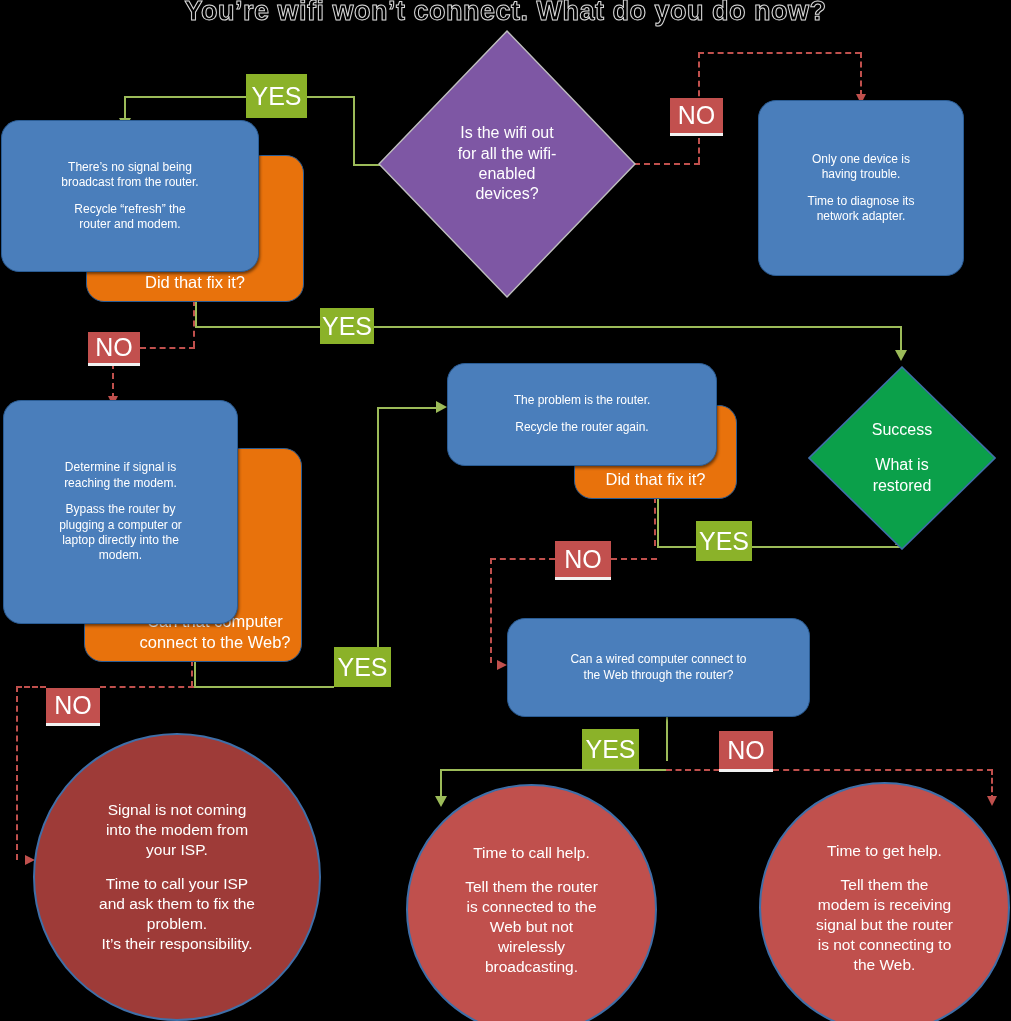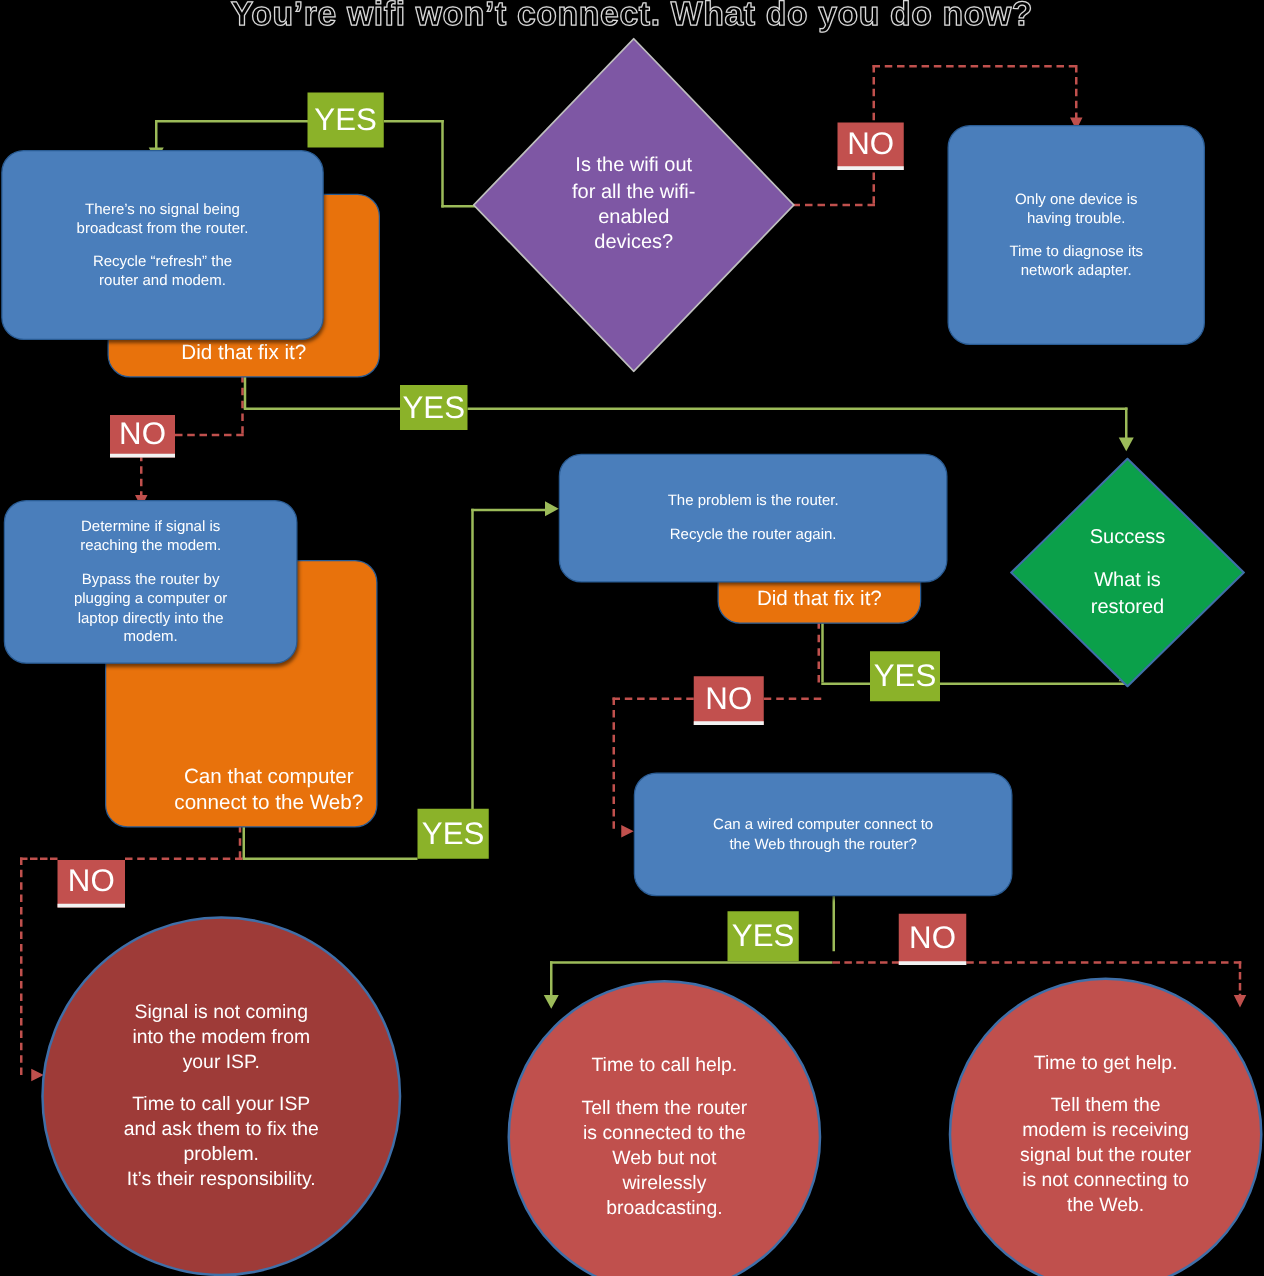--- a/index.html
+++ b/index.html
@@ -167,37 +167,37 @@
     </div>
   </div>
 
   <div class="node orange" style="left:84px;top:448px;width:218px;height:214px;">
     <div style="width:100%;margin-left:44px;">
       <p>Can that computer</p>
       <p>connect to the Web?</p>
     </div>
   </div>
 
-  <div class="node blue" style="left:3px;top:400px;width:235px;height:131px;padding:6px 10px;">
+  <div class="node blue" style="left:3px;top:400px;width:235px;height:224px;padding:6px 10px;">
     <div>
       <p>Determine  if signal is</p>
       <p>reaching the modem.</p>
       <p class="blank"></p>
       <p>Bypass the router by</p>
       <p>plugging  a computer or</p>
       <p>laptop directly into the</p>
       <p>modem.</p>
     </div>
   </div>
 
   <div class="node orange" style="left:574px;top:405px;width:163px;height:94px;">
     <p>Did that fix it?</p>
   </div>
 
-  <div class="node blue" style="left:447px;top:363px;width:311px;height:103px;padding:20px 10px;">
+  <div class="node blue" style="left:447px;top:363px;width:270px;height:103px;padding:20px 10px;">
     <div>
       <p>The problem is the router.</p>
       <p class="blank"></p>
       <p>Recycle the router again.</p>
     </div>
   </div>
 
   <div class="node diamond" style="left:808px;top:366px;width:188px;height:184px;">
     <svg class="dshape" viewBox="0 0 188 184" preserveAspectRatio="none">
       <polygon points="94,1 187,92 94,183 1,92" fill="#0ba04a" stroke="#3f6fa8" stroke-width="1.6"></polygon>

